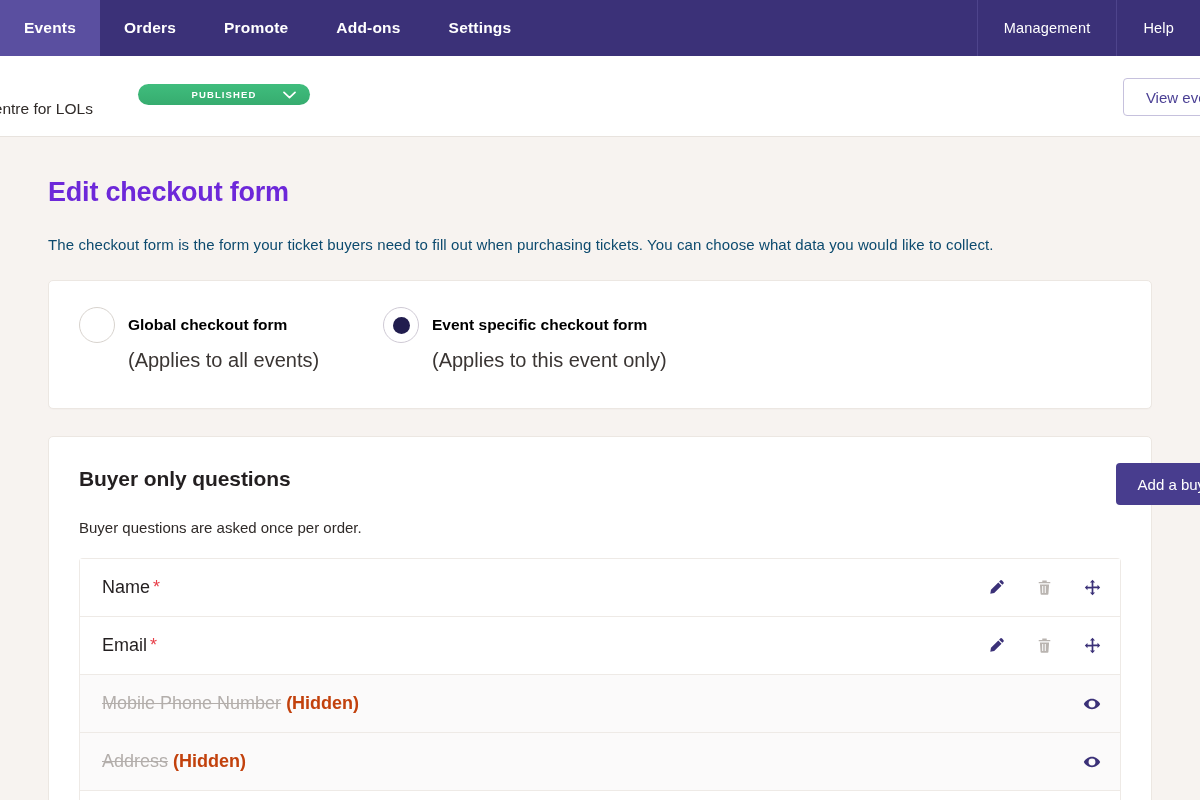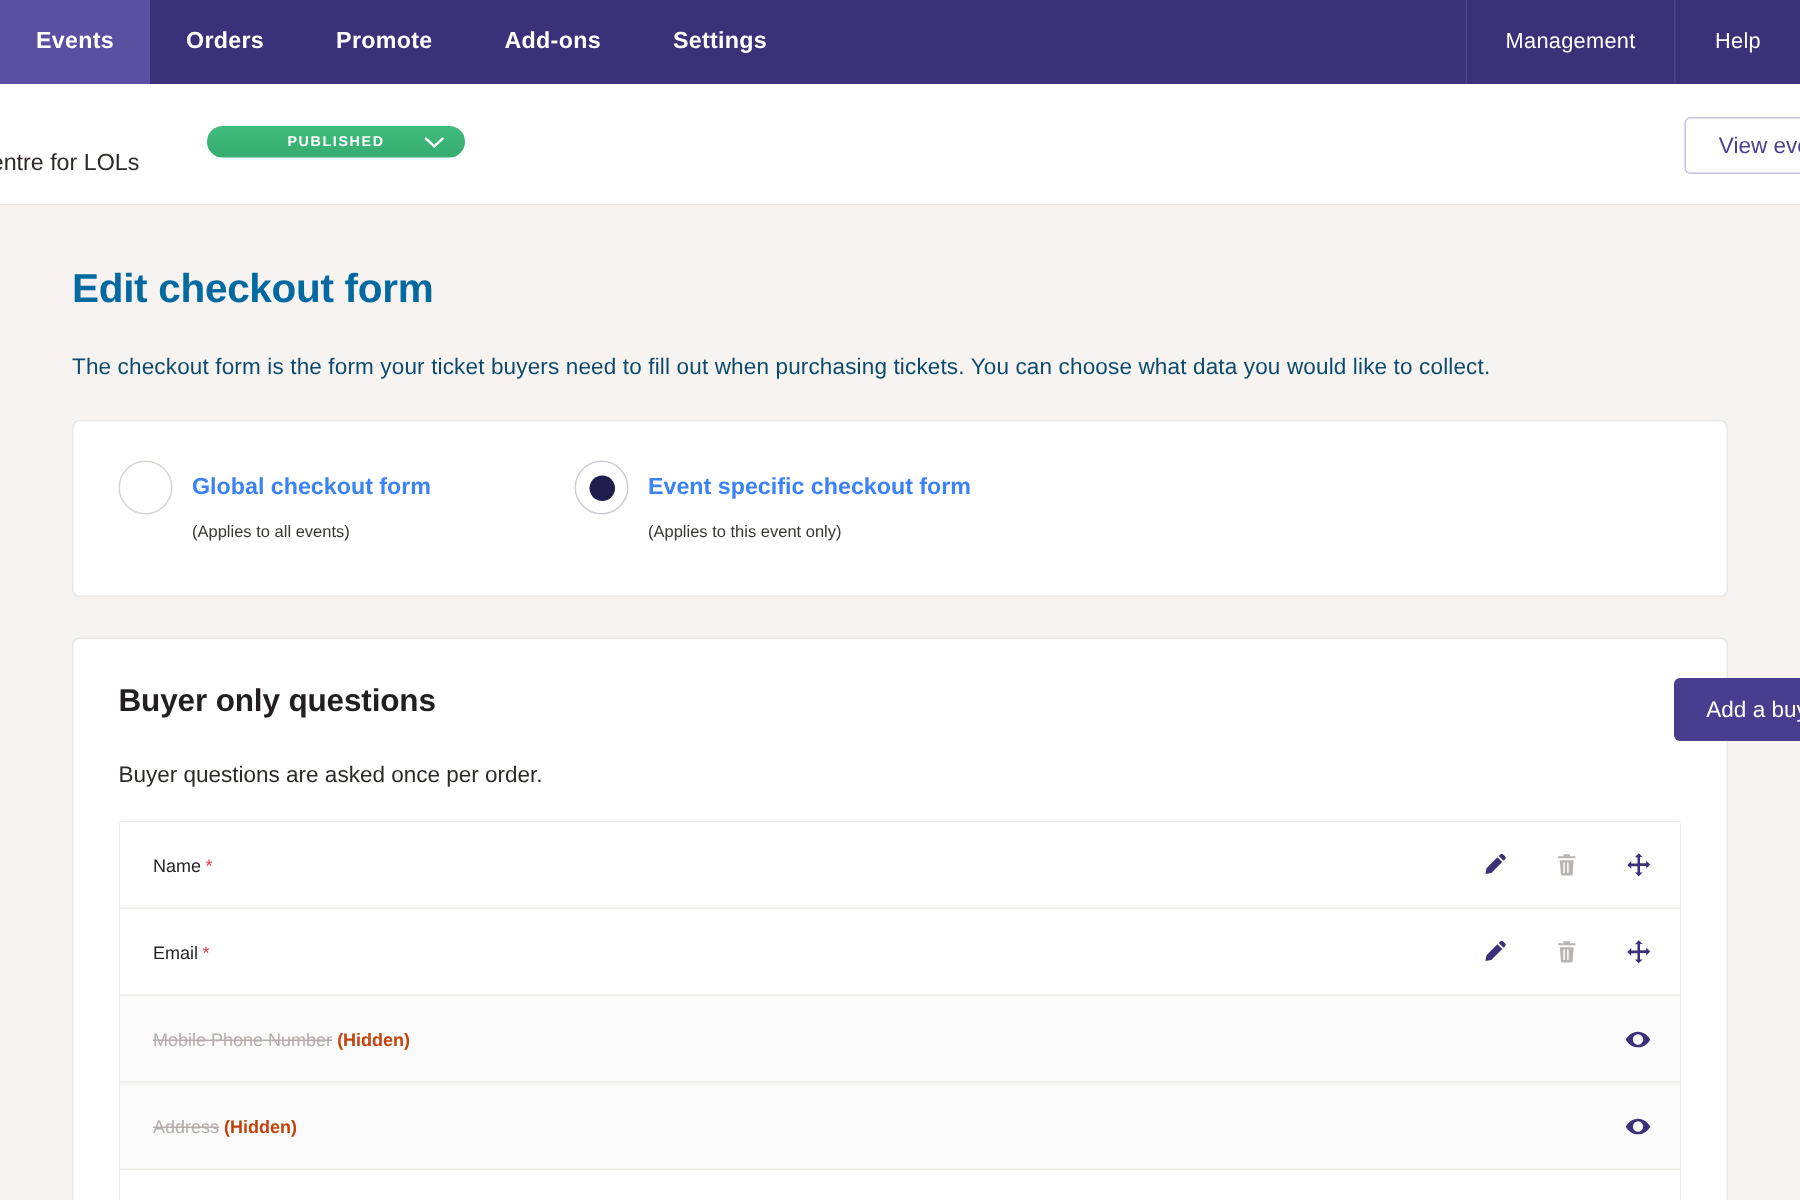--- a/index.html
+++ b/index.html
@@ -103,21 +103,21 @@
     cursor: pointer;
   }
 
   
   .page {
     padding: 0 48px;
   }
   .page-title {
     font-size: 27px;
     font-weight: bold;
-    color: #0369a1;
+    color: #6d28d9;
     letter-spacing: -.2px;
     padding-top: 40px;
   }
   .page-desc {
     margin-top: 28px;
     font-size: 15px;
     color: #0c4a6e;
     letter-spacing: .1px;
   }
 
@@ -147,25 +147,25 @@
   .radio-circle.checked::after {
     content: "";
     width: 17px; height: 17px;
     border-radius: 50%;
     background: #211d4e;
   }
   .radio-text { margin-left: 13px; }
   .radio-label {
     font-size: 15.5px;
     font-weight: bold;
-    color: #3b82f6;
+    color: #000000;
     line-height: 20px;
   }
   .radio-sub {
-    font-size: 11px;
+    font-size: 20px;
     color: #3a3533;
     margin-top: 14px;
   }
 
   
   .q-card { padding: 30px 30px 0 30px; position: relative; }
   .q-head {
     display: flex;
     align-items: center;
     justify-content: space-between;
@@ -207,21 +207,21 @@
   .q-row {
     height: 58px;
     display: flex;
     align-items: center;
     padding: 0 18px 0 22px;
     border-bottom: 1px solid #eeeae6;
     background: #ffffff;
   }
   .q-row.alt { background: #fbfafa; }
   .q-label {
-    font-size: 12px;
+    font-size: 18px;
     color: #231f20;
   }
   .q-label .req { color: #e8404a; margin-left: 3px; }
   .q-row.hidden-row .q-label {
     color: #b3aeab;
   }
   .q-row.hidden-row .q-label .strike {
     text-decoration: line-through;
   }
   .q-row.hidden-row .q-label .hid {

